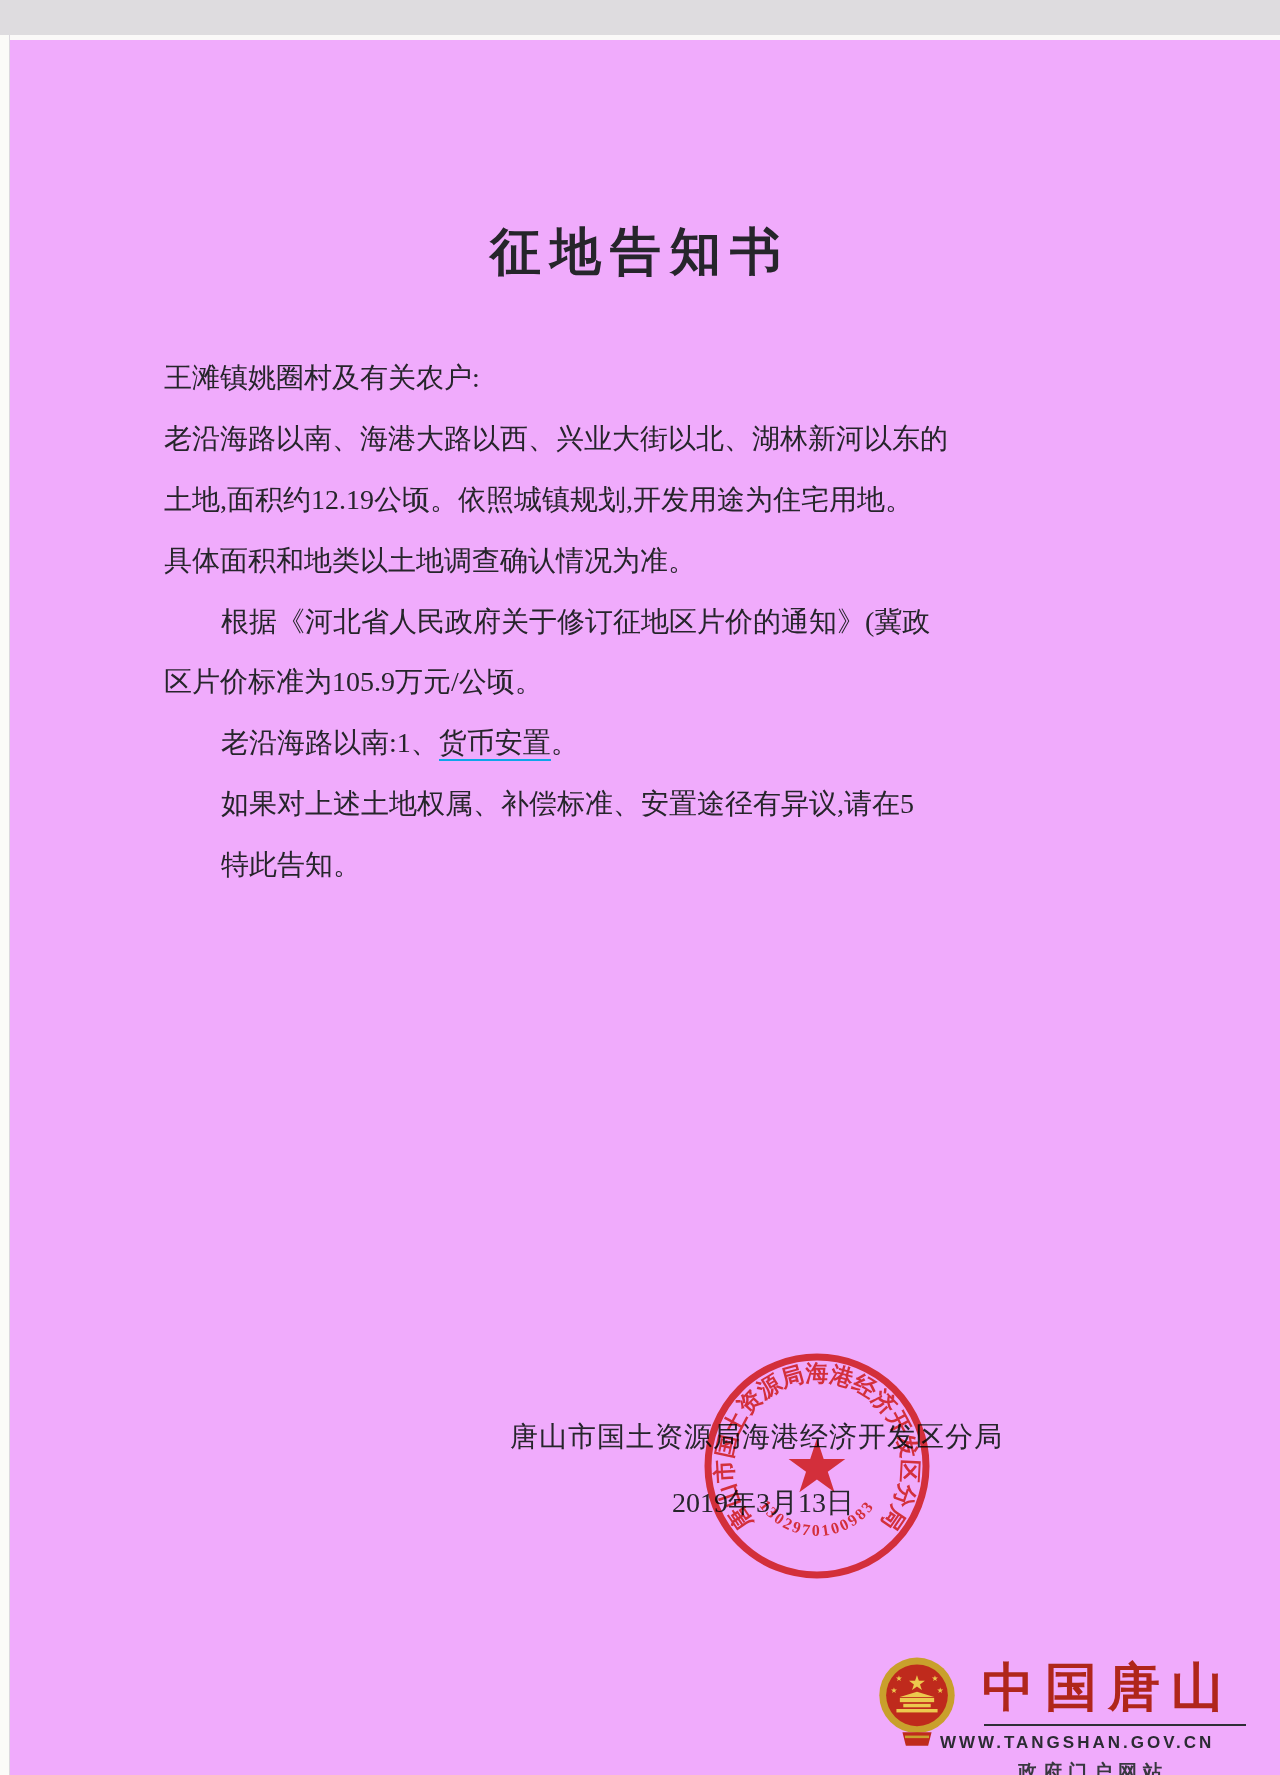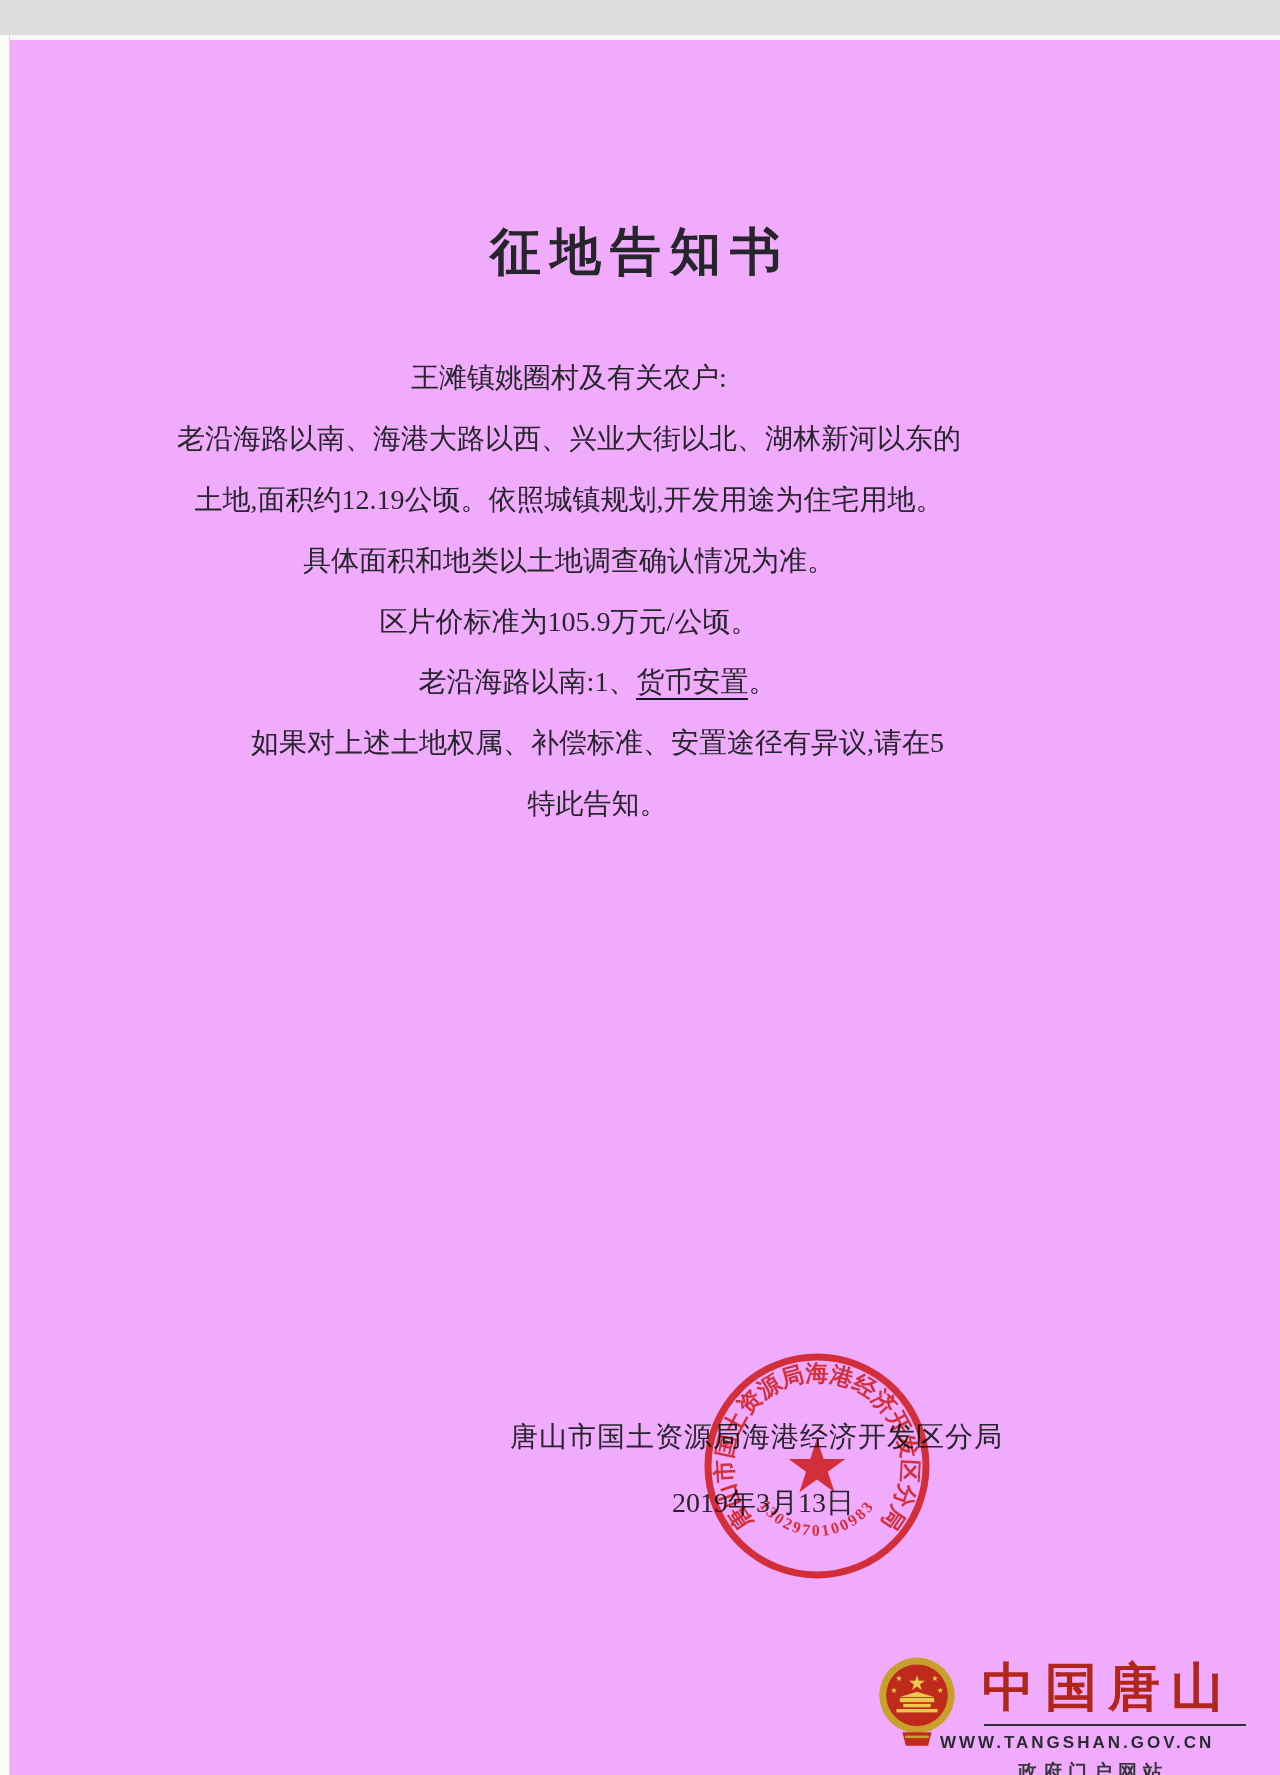--- a/index.html
+++ b/index.html
@@ -13,23 +13,23 @@
   .edge-left{position:absolute;left:0;top:0;width:9px;height:100%;background:#fbfbf8;border-right:1px solid #dbd8de;}
   .edge-top{position:absolute;left:0;top:0;width:100%;height:5px;background:#faf9f8;}
   .paper-bottom-line{position:absolute;left:28px;right:0;top:1755px;height:3px;
     background:linear-gradient(to right,rgba(120,116,126,0),#8a8791 10%,#716e7a 60%,#5f5c68);}
   .scan-bottom{position:absolute;left:9px;top:1758px;right:0;height:17px;background:#e9e7ea;}
 
   .doc-title{position:absolute;left:0;top:183px;width:100%;text-align:center;
     font-size:51px;font-weight:bold;letter-spacing:9px;}
 
   .body-text{position:absolute;left:164px;top:313px;width:810px;font-size:28px;}
-  .line{height:60.9px;line-height:60.9px;white-space:nowrap;text-align:center;}
+  .line{height:60.9px;line-height:60.9px;white-space:nowrap;}
   .indent{text-indent:57px;}
-  .u{border-bottom:2px solid #0f172a;padding-bottom:1px;}
+  .u{border-bottom:2px solid #0ea5e9;padding-bottom:1px;}
 
   .signature{position:absolute;left:510px;top:1383px;font-size:28px;letter-spacing:1px;white-space:nowrap;}
   .doc-date{position:absolute;left:672px;top:1449px;font-size:28px;white-space:nowrap;text-align:center;}
 
   .seal{position:absolute;left:698px;top:1312px;width:238px;height:238px;
     mix-blend-mode:multiply;opacity:.93;}
 
   .emblem{position:absolute;left:874px;top:1620px;width:86px;height:96px;}
   .brand{position:absolute;left:982px;top:1618px;font-size:52px;font-weight:bold;
     letter-spacing:11px;white-space:nowrap;color:#b0261b;}
@@ -47,20 +47,21 @@
   <div class="edge-top"></div>
   <div class="edge-left"></div>
 
   <div class="doc-title">征地告知书</div>
 
   <div class="body-text">
     <div class="line">王滩镇姚圈村及有关农户:</div>
     <div class="line">老沿海路以南、海港大路以西、兴业大街以北、湖林新河以东的</div>
     <div class="line">土地,面积约12.19公顷。依照城镇规划,开发用途为住宅用地。</div>
     <div class="line">具体面积和地类以土地调查确认情况为准。</div>
+    <div class="line indent">根据《河北省人民政府关于修订征地区片价的通知》(冀政</div>
     <div class="line">区片价标准为105.9万元/公顷。</div>
     <div class="line indent"><span>老沿海路以南:1、</span><span class="u">货币安置</span><span>。</span></div>
     <div class="line indent">如果对上述土地权属、补偿标准、安置途径有异议,请在5</div>
     <div class="line indent">特此告知。</div>
   </div>
 
   <div class="signature">唐山市国土资源局海港经济开发区分局</div>
   <div class="doc-date">2019年3月13日</div>
 
   <svg class="seal" viewBox="0 0 238 238">

